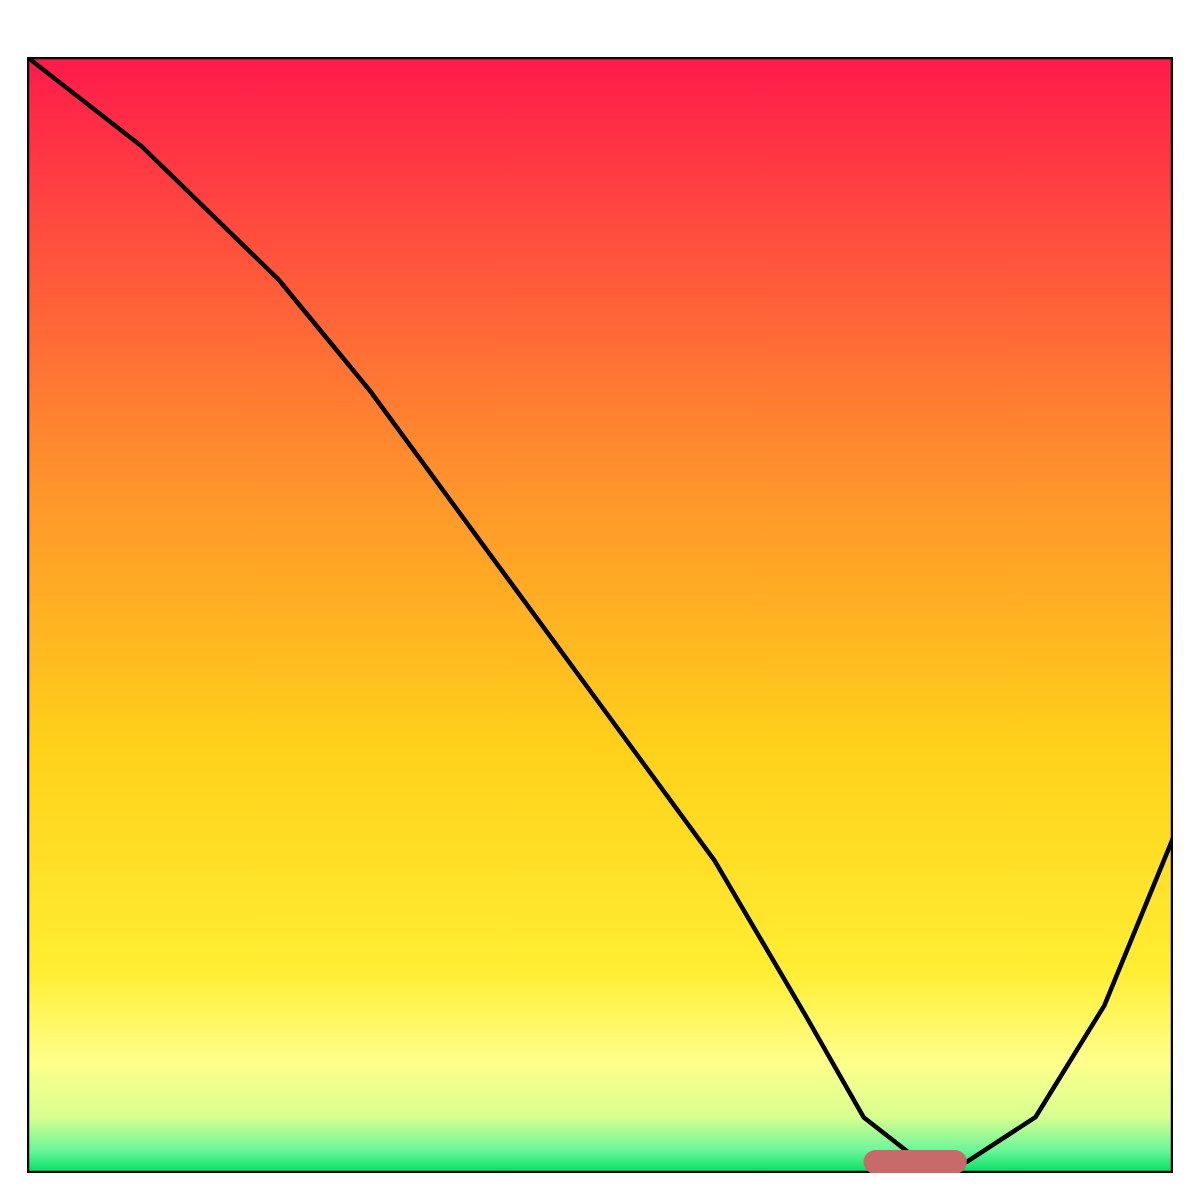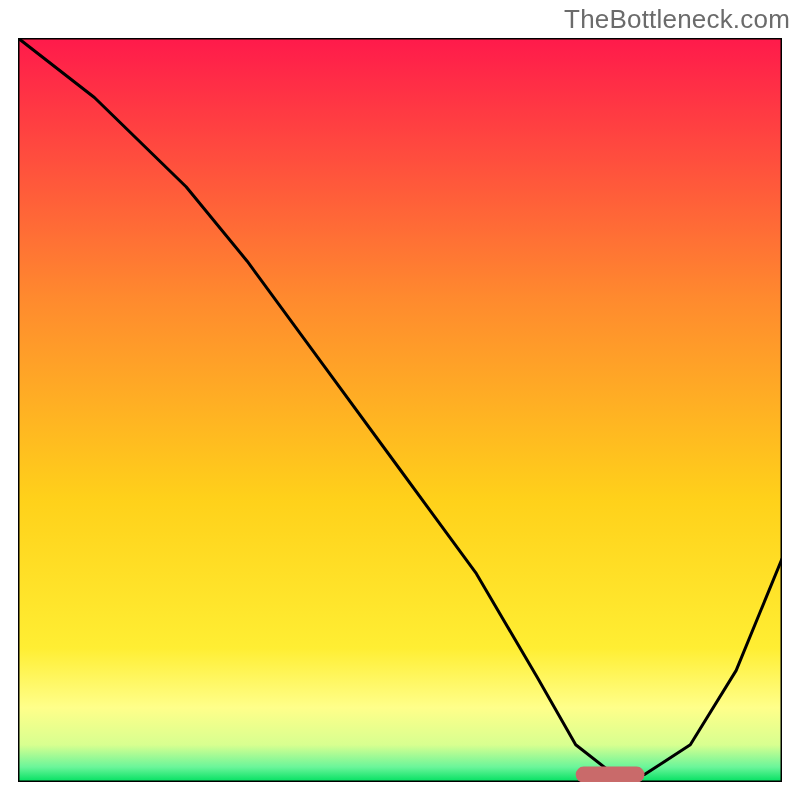--- a/index.html
+++ b/index.html
@@ -38,21 +38,20 @@
   svg.chart {
     display: block;
     width: 100%;
     height: 100%;
   }
 </style>
 </head>
 <body>
 
 <div class="stage">
-  <div class="watermark">TheBottleneck.com</div>
 
   <div class="plot">
     <svg class="chart" viewBox="0 0 764 744" preserveAspectRatio="none">
       <defs>
         <linearGradient id="bgGrad" x1="0" y1="0" x2="0" y2="1">
           <stop id="g0" offset="0%" stop-color="#ff1a4b"></stop>
           <stop id="g1" offset="35%" stop-color="#ff8a2e"></stop>
           <stop id="g2" offset="62%" stop-color="#ffd11a"></stop>
           <stop id="g3" offset="82%" stop-color="#ffee33"></stop>
           <stop id="g4" offset="90%" stop-color="#ffff8a"></stop>

